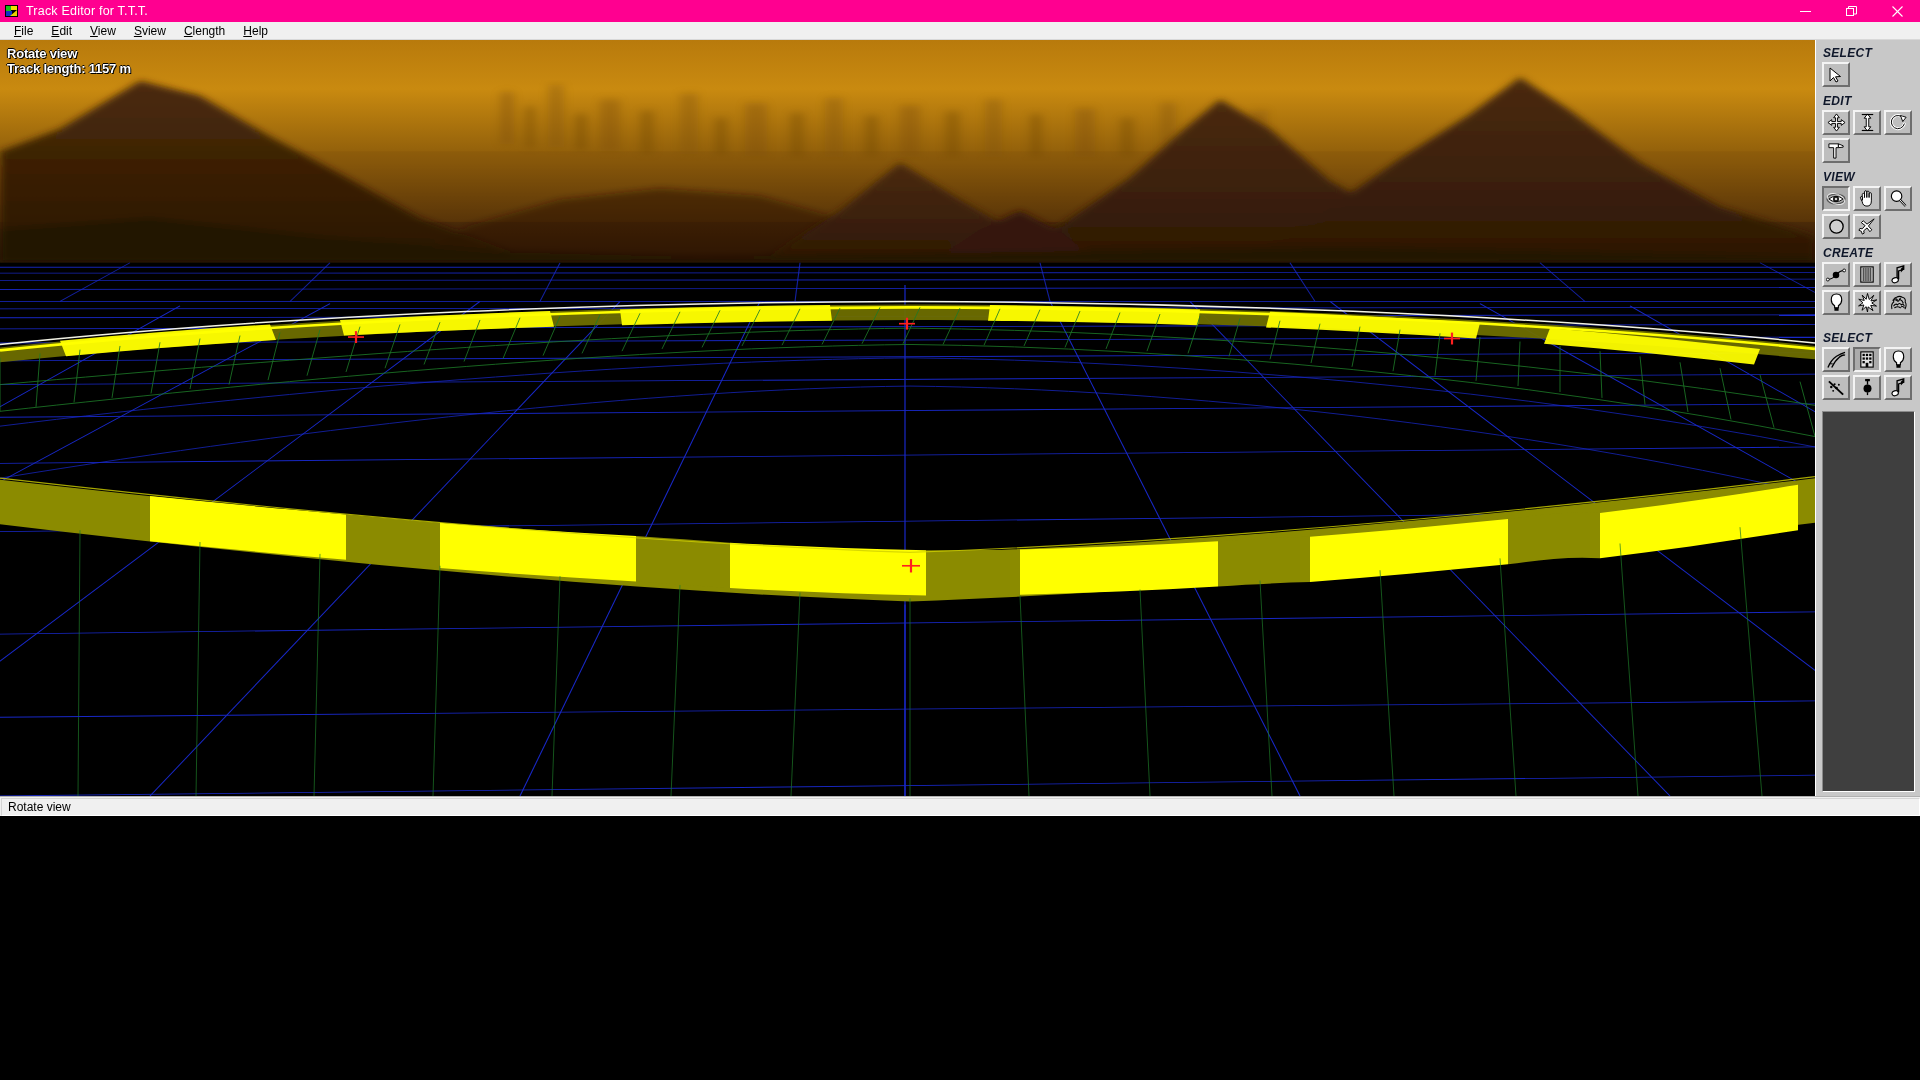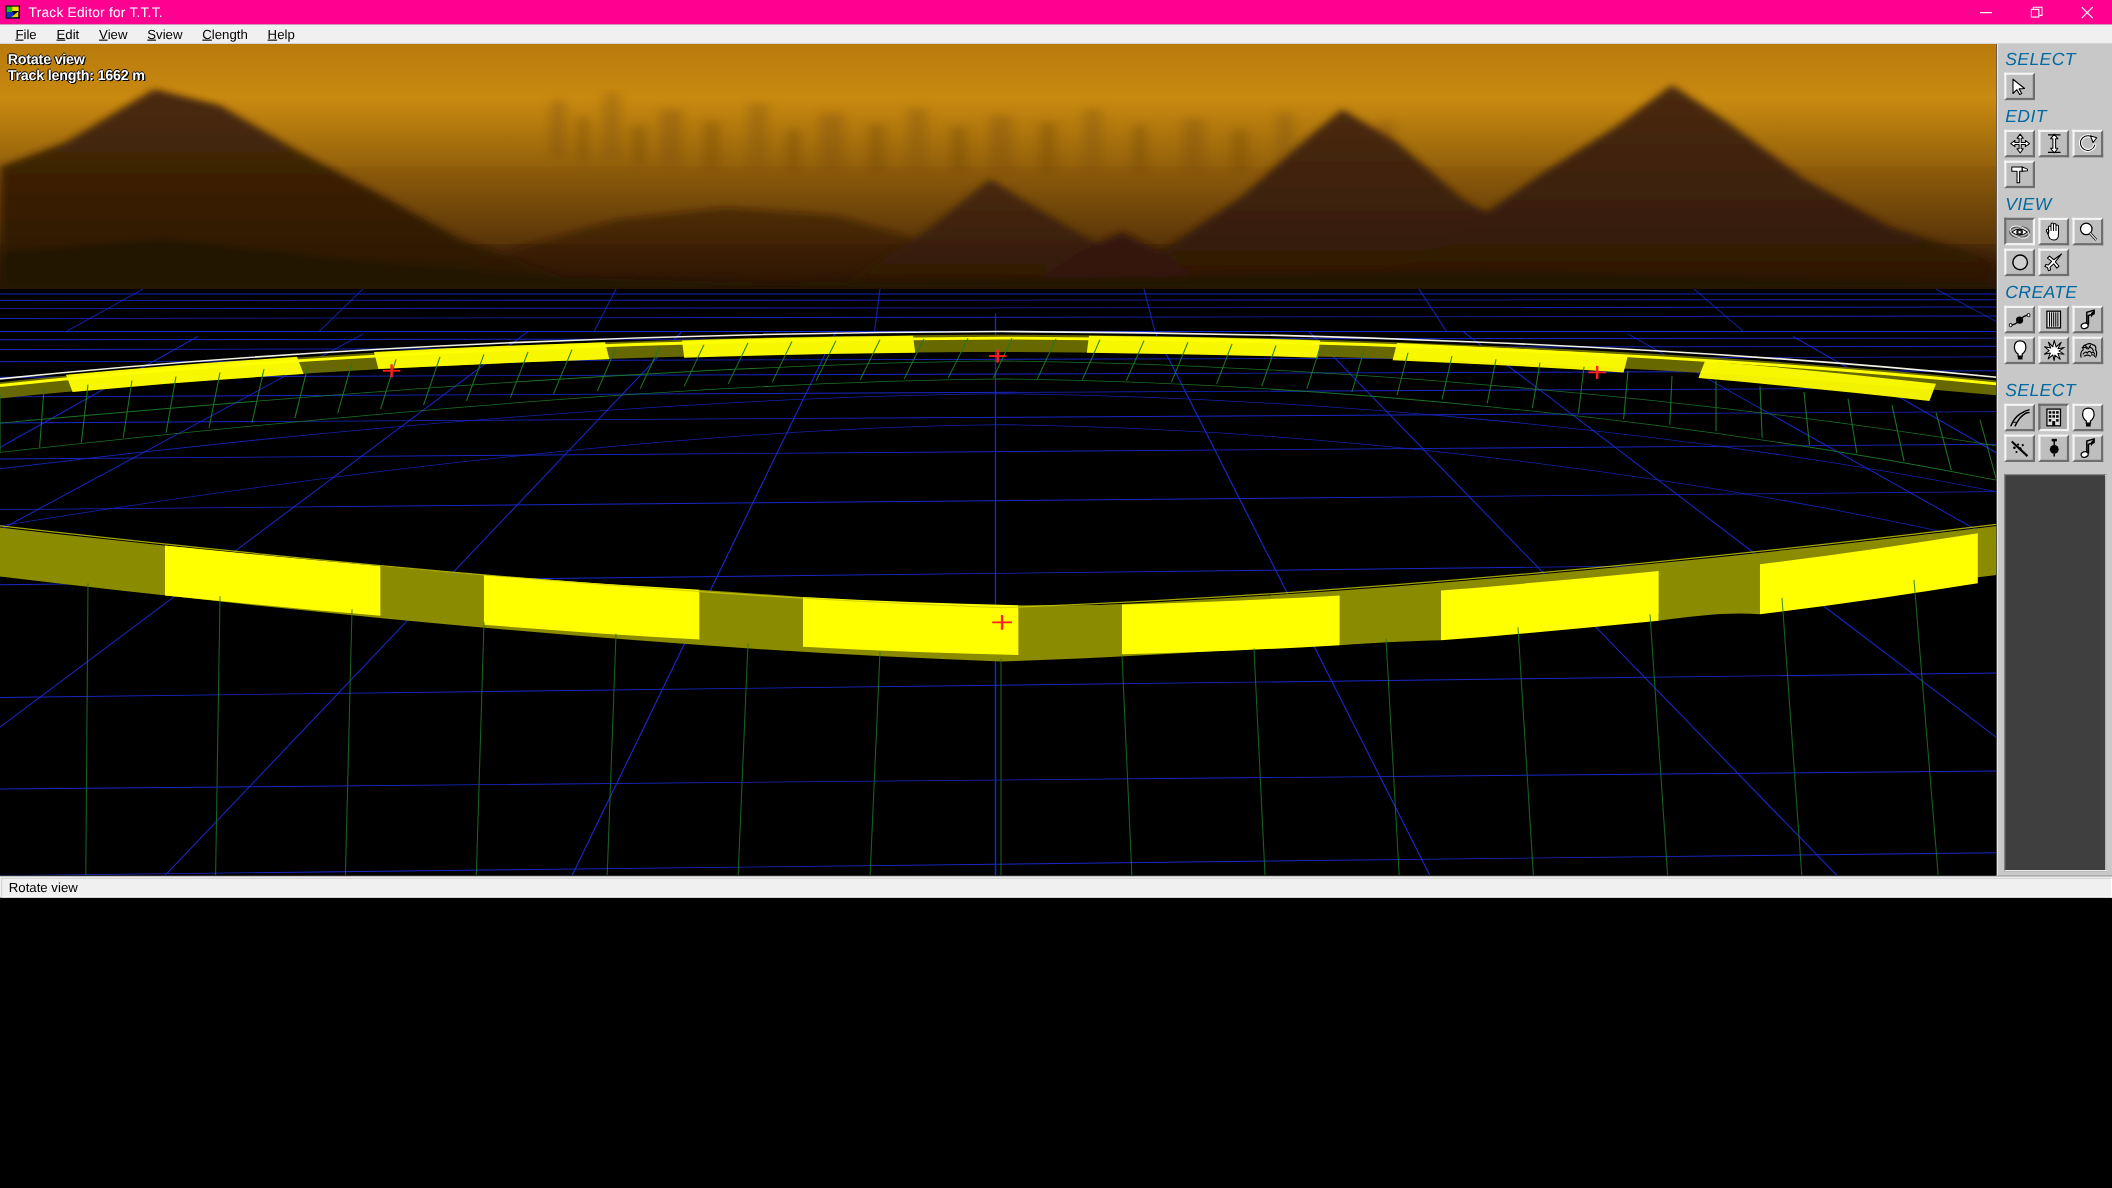--- a/index.html
+++ b/index.html
@@ -38,21 +38,21 @@
   .vp-svg { position:absolute; inset:0; width:100%; height:100%; display:block; }
   .hud { position:absolute; left:7px; top:6px; z-index:6; pointer-events:none; }
   .hud div { color:#fff; font-size:13px; line-height:15px;
     font-family:"Liberation Sans", sans-serif; font-weight:700;
     text-shadow:1px 1px 0 #000, -1px 0 0 #000, 0 -1px 0 #000; letter-spacing:-.2px; }
 
   
   .rightpanel { flex:1 1 auto; background:#C8C8C8; display:flex; flex-direction:column;
     border-left:1px solid #fff; padding:4px 0 0 0; }
   .tool-section { padding:0 0 2px 6px; }
-  .sec-label { font-size:16px; font-style:italic; font-weight:400; color:#0369a1;
+  .sec-label { font-size:12px; font-style:italic; font-weight:700; color:#0f172a;
     letter-spacing:.3px; margin:2px 0 2px 1px; }
   .tool-row { display:flex; gap:3px; margin-bottom:3px; }
   .tbtn { width:28px; height:25px; background:#BEBEBE;
     border-top:2px solid #F4F4F4; border-left:2px solid #F4F4F4;
     border-right:2px solid #6E6E6E; border-bottom:2px solid #6E6E6E;
     display:flex; align-items:center; justify-content:center; position:relative; }
   .tbtn.pressed { background:#ABABAB;
     border-top:2px solid #6E6E6E; border-left:2px solid #6E6E6E;
     border-right:2px solid #F4F4F4; border-bottom:2px solid #F4F4F4; }
   .tbtn svg { display:block; }
@@ -375,21 +375,21 @@
           </g>
           <g>
             <line x1="902" y1="708" x2="920" y2="708"></line>
               <line x1="911" y1="699" x2="911" y2="717"></line>
           </g>
         </g>
       </svg>
 
       <div class="hud">
         <div>Rotate view</div>
-        <div>Track length: 1662 m</div>
+        <div>Track length: 1157 m</div>
       </div>
     </div>
 
     <div class="rightpanel">
 
       <div class="tool-section">
         <div class="sec-label">SELECT</div>
         <div class="tool-row">
           <div class="tbtn">
             <svg width="18" height="18" viewBox="0 0 18 18">

